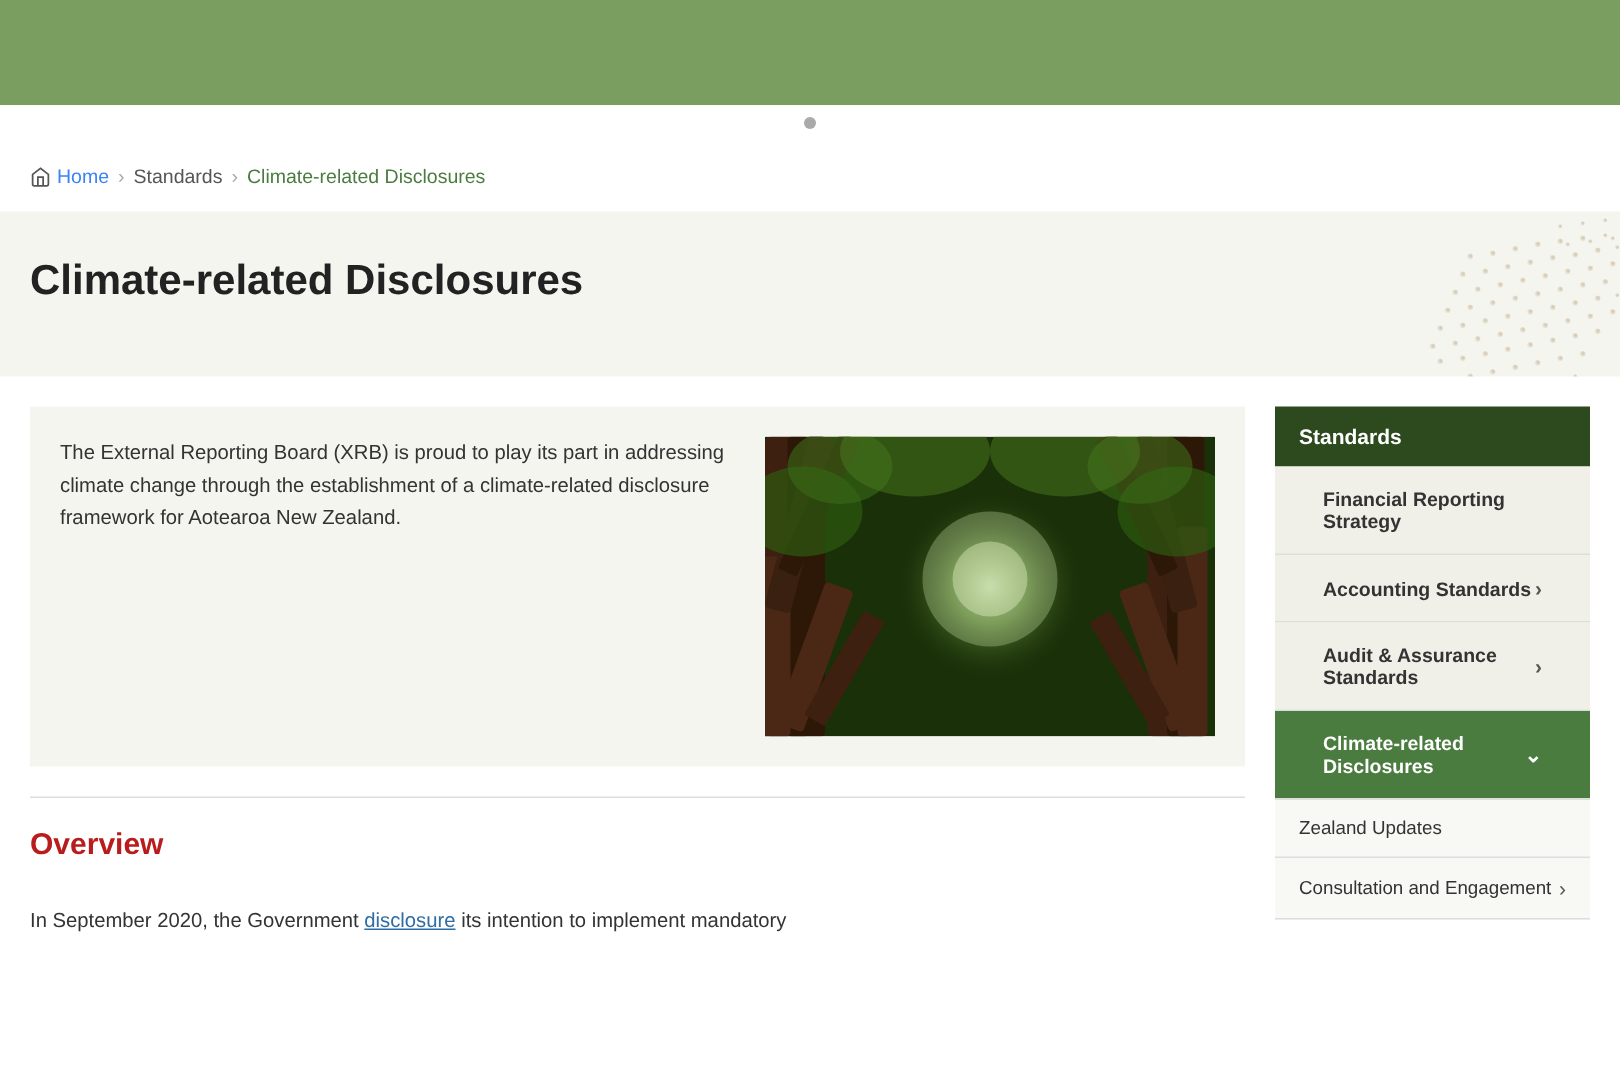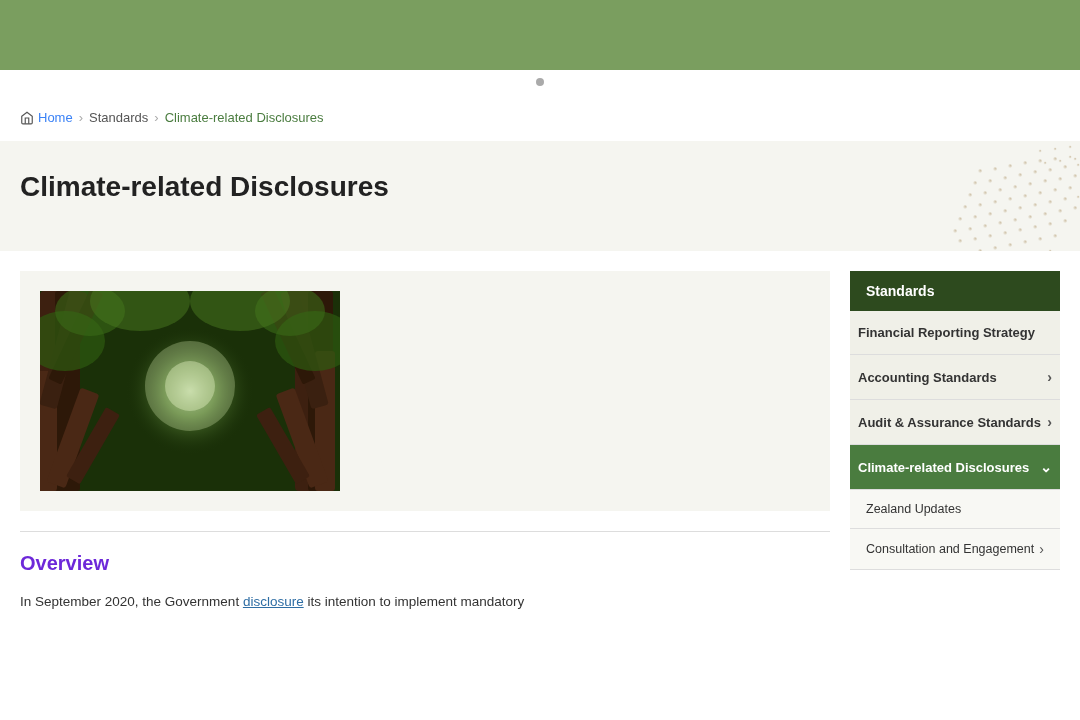--- a/index.html
+++ b/index.html
@@ -121,22 +121,22 @@
     .content-divider {
       border: none;
       border-top: 1px solid #ddd;
       margin: 20px 0;
     }
 
     
     .overview-title {
       font-size: 20px;
       font-weight: 700;
-      color: #6d28d9;
-      margin-bottom: 16px;
+      color: #b91c1c;
+      margin-bottom: 28px;
     }
     .overview-text {
       font-size: 13.5px;
       line-height: 1.6;
       color: #333;
     }
     .overview-link {
       color: #2e6da4;
       text-decoration: underline;
       cursor: pointer;
@@ -155,21 +155,21 @@
       font-weight: 700;
     }
     .sidebar-item {
       border-bottom: 1px solid #ddd;
       background: #f0f0e8;
     }
     .sidebar-item-link {
       display: flex;
       align-items: center;
       justify-content: space-between;
-      padding: 14px 8px;
+      padding: 14px 32px;
       font-size: 13px;
       color: #333;
       cursor: pointer;
       font-weight: 600;
       text-decoration: none;
     }
     .sidebar-item.active {
       background: #4a7c3f;
     }
     .sidebar-item.active .sidebar-item-link {
@@ -335,20 +335,21 @@
           <circle cx="275" cy="18" r="1.5"></circle>
       </g>
     </svg>
   </div>
 
   <div class="content-wrapper">
 
     <div class="main-content">
 
       <div class="intro-card">
+        <p class="intro-text">The External Reporting Board (XRB) is proud to play its part in addressing climate change through the establishment of a climate-related disclosure framework for Aotearoa New Zealand.</p>
         <div class="intro-image">
           
           <svg class="tree-svg" viewBox="0 0 300 200" xmlns="http://www.w3.org/2000/svg">
 
             <rect width="300" height="200" fill="#1a3008"></rect>
 
             <radialGradient id="skyLight" cx="50%" cy="50%" r="40%">
               <stop offset="0%" stop-color="#b8d4a0" stop-opacity="0.9"></stop>
               <stop offset="40%" stop-color="#7aaa50" stop-opacity="0.6"></stop>
               <stop offset="100%" stop-color="#1a3008" stop-opacity="0"></stop>

